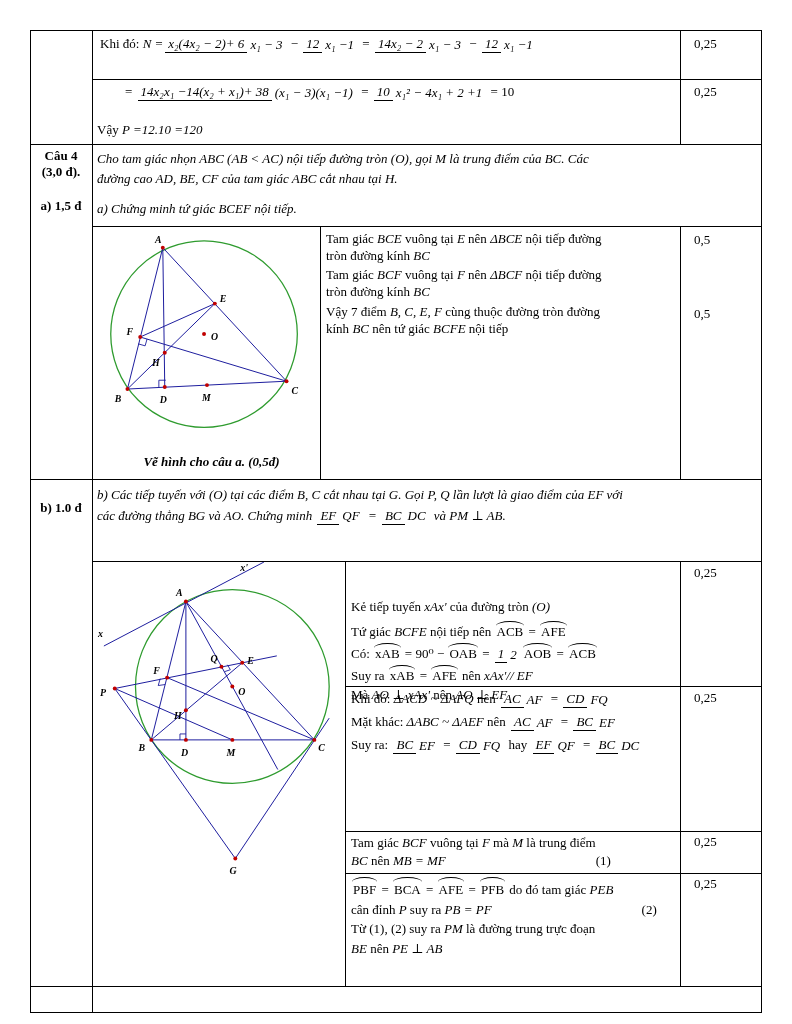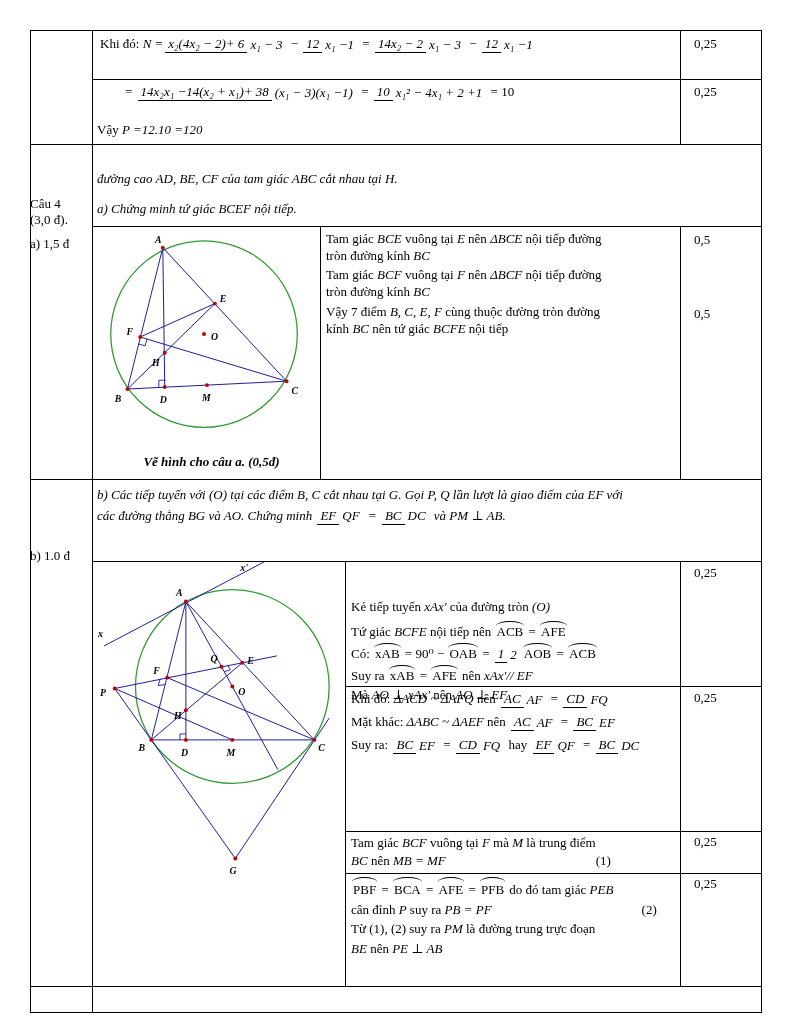--- a/index.html
+++ b/index.html
@@ -16,21 +16,21 @@
   .frac .den{display:block;padding:0 3px;}
   .hat{position:relative;display:inline-block;padding:3px 2px 0;}
   .hat::after{content:"";position:absolute;left:1px;right:1px;top:0;height:4px;
               border-top:1px solid #000;border-radius:50% 50% 0 0 / 100% 100% 0 0;}
   .bline{display:block;margin-bottom:2px;min-height:20px;}
   .b2line{display:block;margin-bottom:6px;}
   .p3gap{margin-top:14px;}
   .para{margin:0 0 2px 0;line-height:1.32;}
   .caption{font-weight:bold;font-style:italic;text-align:center;margin-top:4px;font-size:13px;margin-left:11px;}
   .score{font-size:13px;}
-  .labelcol{width:62px;font-weight:normal;margin-top:48px;}
+  .labelcol{width:62px;text-align:center;font-weight:bold;}
   svg text{font-family:"Liberation Serif","DejaVu Serif",serif;font-style:italic;
            font-weight:bold;font-size:10px;fill:#000;}
   .geo-line{stroke:var(--c-line);fill:none;stroke-width:1;}
   .geo-circle{stroke:var(--c-circle);fill:none;stroke-width:1.3;}
   .geo-sq{stroke:var(--c-line);fill:none;stroke-width:0.9;}
   .geo-pt{fill:var(--c-point);}
 </style>
 </head>
 <body>
 
@@ -60,21 +60,21 @@
   <div class="abs score" style="left:694px;top:84px">0,25</div>
   <div class="abs score" style="left:694px;top:232px">0,5</div>
   <div class="abs score" style="left:694px;top:306px">0,5</div>
   <div class="abs score" style="left:694px;top:565px">0,25</div>
   <div class="abs score" style="left:694px;top:690px">0,25</div>
   <div class="abs score" style="left:694px;top:834px">0,25</div>
   <div class="abs score" style="left:694px;top:876px">0,25</div>
 
   <div class="abs labelcol" style="left:30px;top:148px">Câu 4</div>
   <div class="abs labelcol" style="left:30px;top:164px">(3,0 đ).</div>
-  <div class="abs labelcol" style="left:30px;top:188px">a) 1,5 đ</div>
+  <div class="abs labelcol" style="left:30px;top:198px">a) 1,5 đ</div>
   <div class="abs labelcol" style="left:30px;top:500px">b) 1.0 đ</div>
 
   <div class="abs" style="left:100px;top:36px;width:565px"><span>Khi đó:  </span><span class="mi">N =</span><span class="frac">
         <span class="num">x₂(4x₂ − 2)+ 6</span>
         <span class="den">x₁ − 3</span>
       </span><span> − </span><span class="frac">
         <span class="num">12</span>
         <span class="den">x₁ −1</span>
       </span><span> = </span><span class="frac">
         <span class="num">14x₂ − 2</span>
@@ -86,21 +86,21 @@
 
   <div class="abs" style="left:125px;top:84px;width:545px"><span>= </span><span class="frac">
         <span class="num">14x₂x₁ −14(x₂ + x₁)+ 38</span>
         <span class="den">(x₁ − 3)(x₁ −1)</span>
       </span><span> = </span><span class="frac">
         <span class="num">10</span>
         <span class="den">x₁² − 4x₁ + 2 +1</span>
       </span><span> = 10</span></div>
   <div class="abs" style="left:97px;top:122px;width:300px"><span>Vậy </span><span class="mi">P =12.10 =120</span></div>
 
-  <div class="abs it" style="left:97px;top:149px;width:660px;line-height:1.55"><br><span>đường cao AD, BE, CF của tam giác ABC cắt nhau tại H.</span></div>
+  <div class="abs it" style="left:97px;top:149px;width:660px;line-height:1.55"><span>Cho tam giác nhọn ABC (AB &lt; AC) nội tiếp đường tròn (O), gọi M là trung điểm của BC. Các</span><br><span>đường cao AD, BE, CF của tam giác ABC cắt nhau tại H.</span></div>
   <div class="abs it" style="left:97px;top:201px;width:660px"><span>a) Chứng minh tứ giác BCEF nội tiếp.</span></div>
 
   <div class="abs" style="left:94px;top:228px;width:224px;height:249px">
     <svg width="224" height="218" viewBox="0 0 228 222">
       <circle class="geo-circle" cx="112" cy="108" r="95"></circle>
       <path class="geo-line" d="M70 20 L34 164 L196 156 Z"></path>
       <path class="geo-line" d="M70 20 L72 162"></path>
       <path class="geo-line" d="M34 164 L123 77"></path>
       <path class="geo-line" d="M196 156 L47 111"></path>
       <path class="geo-line" d="M123 77 L47 111"></path>

